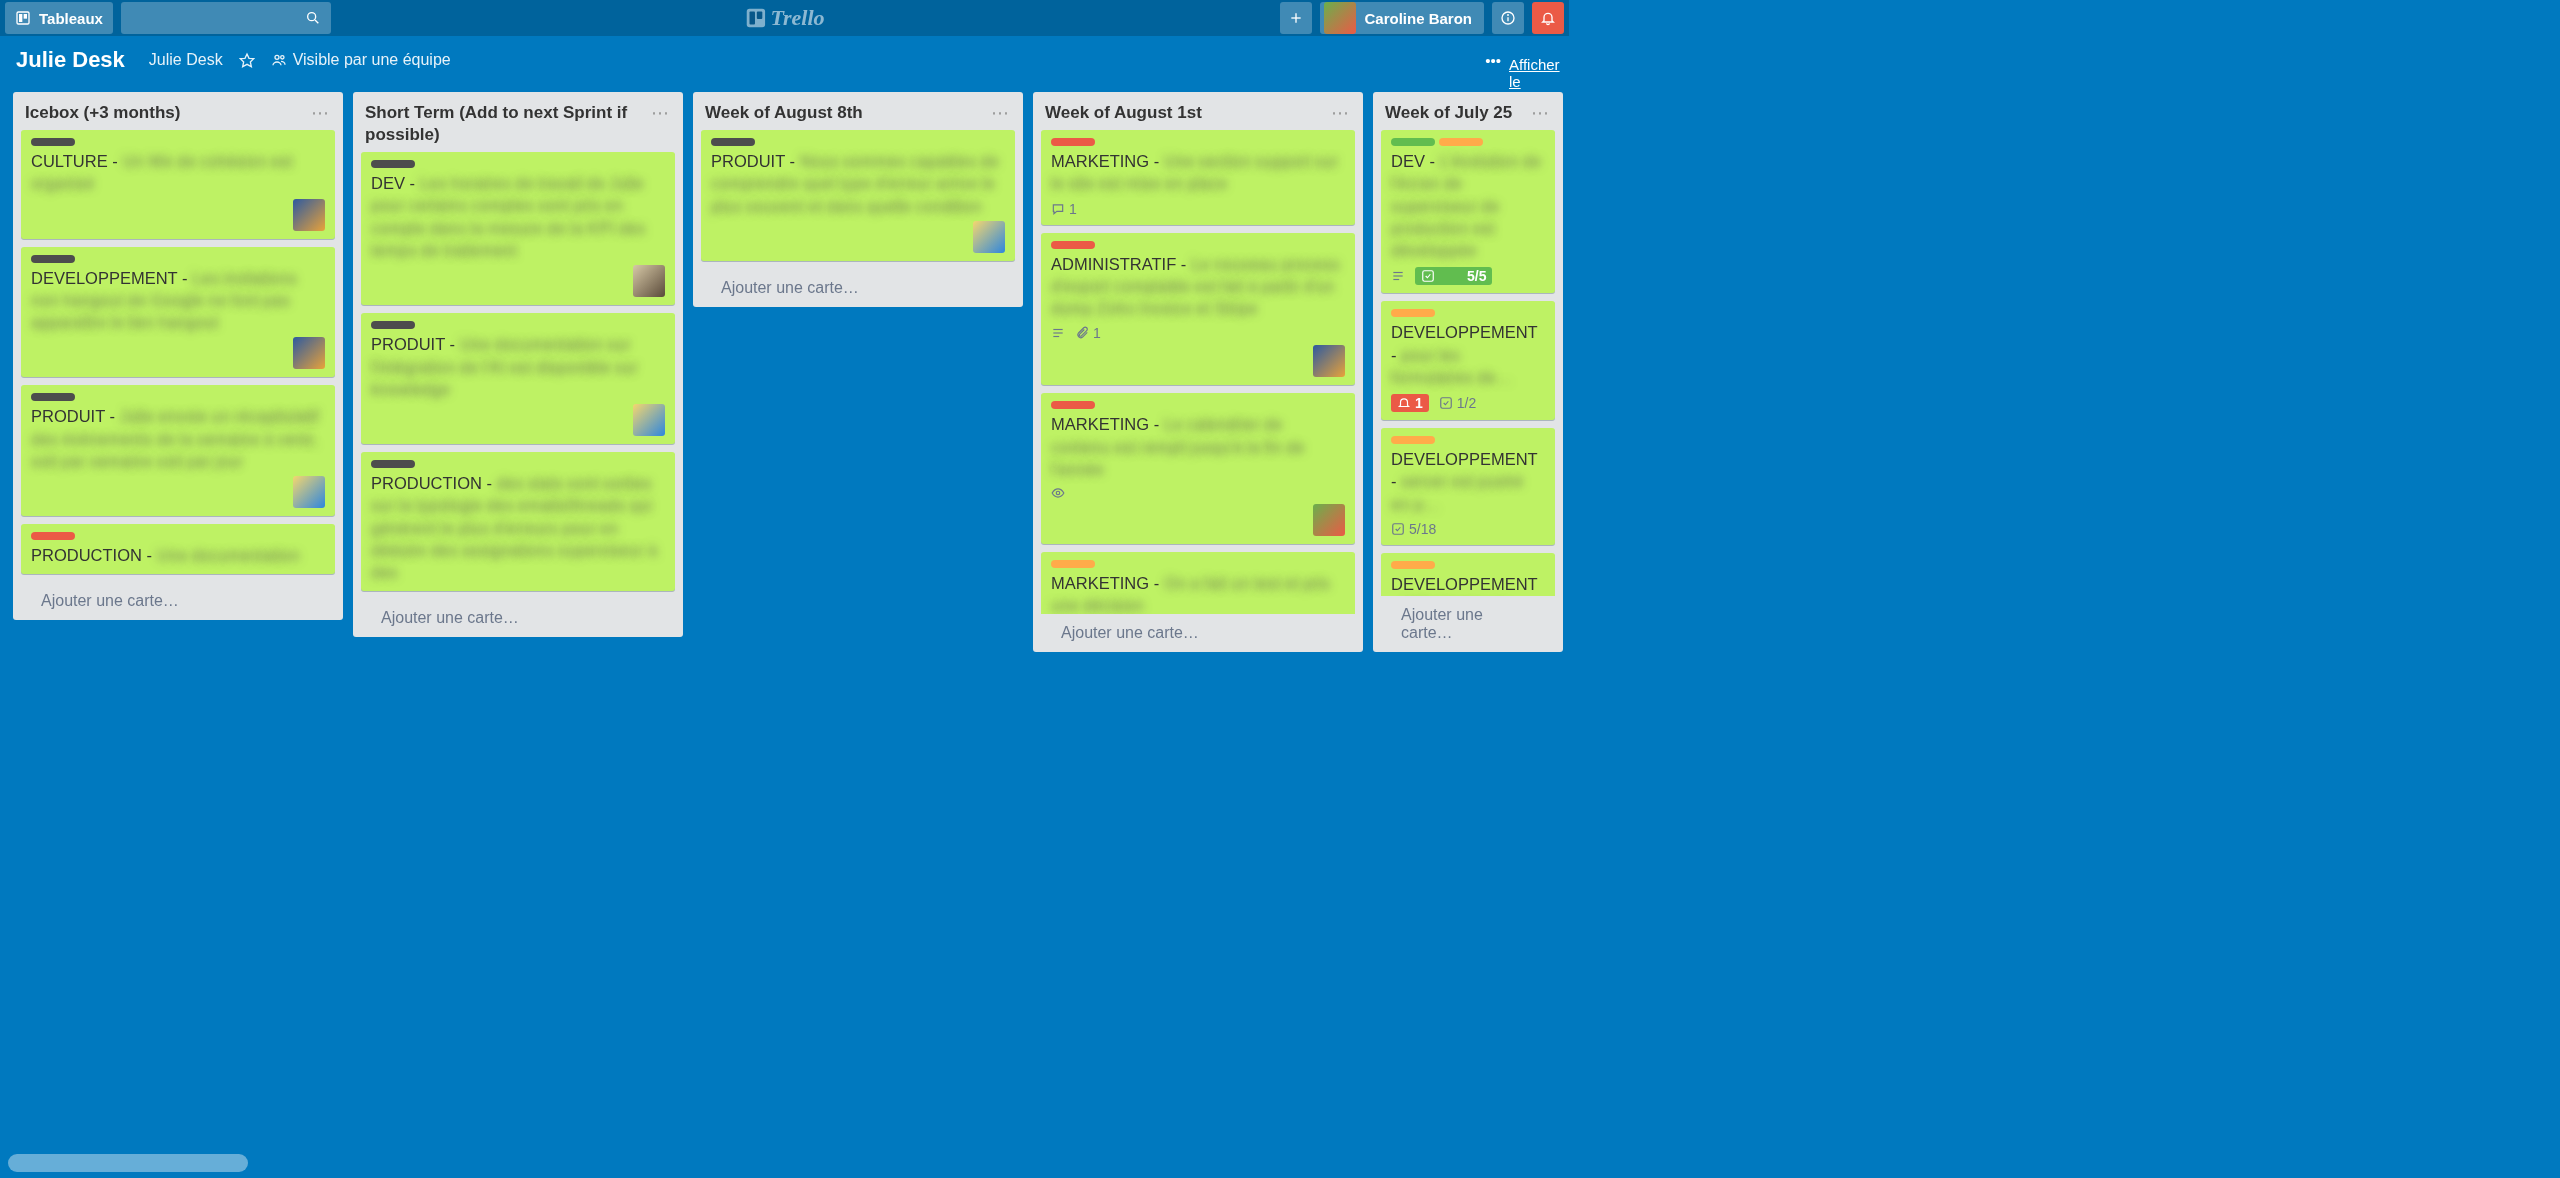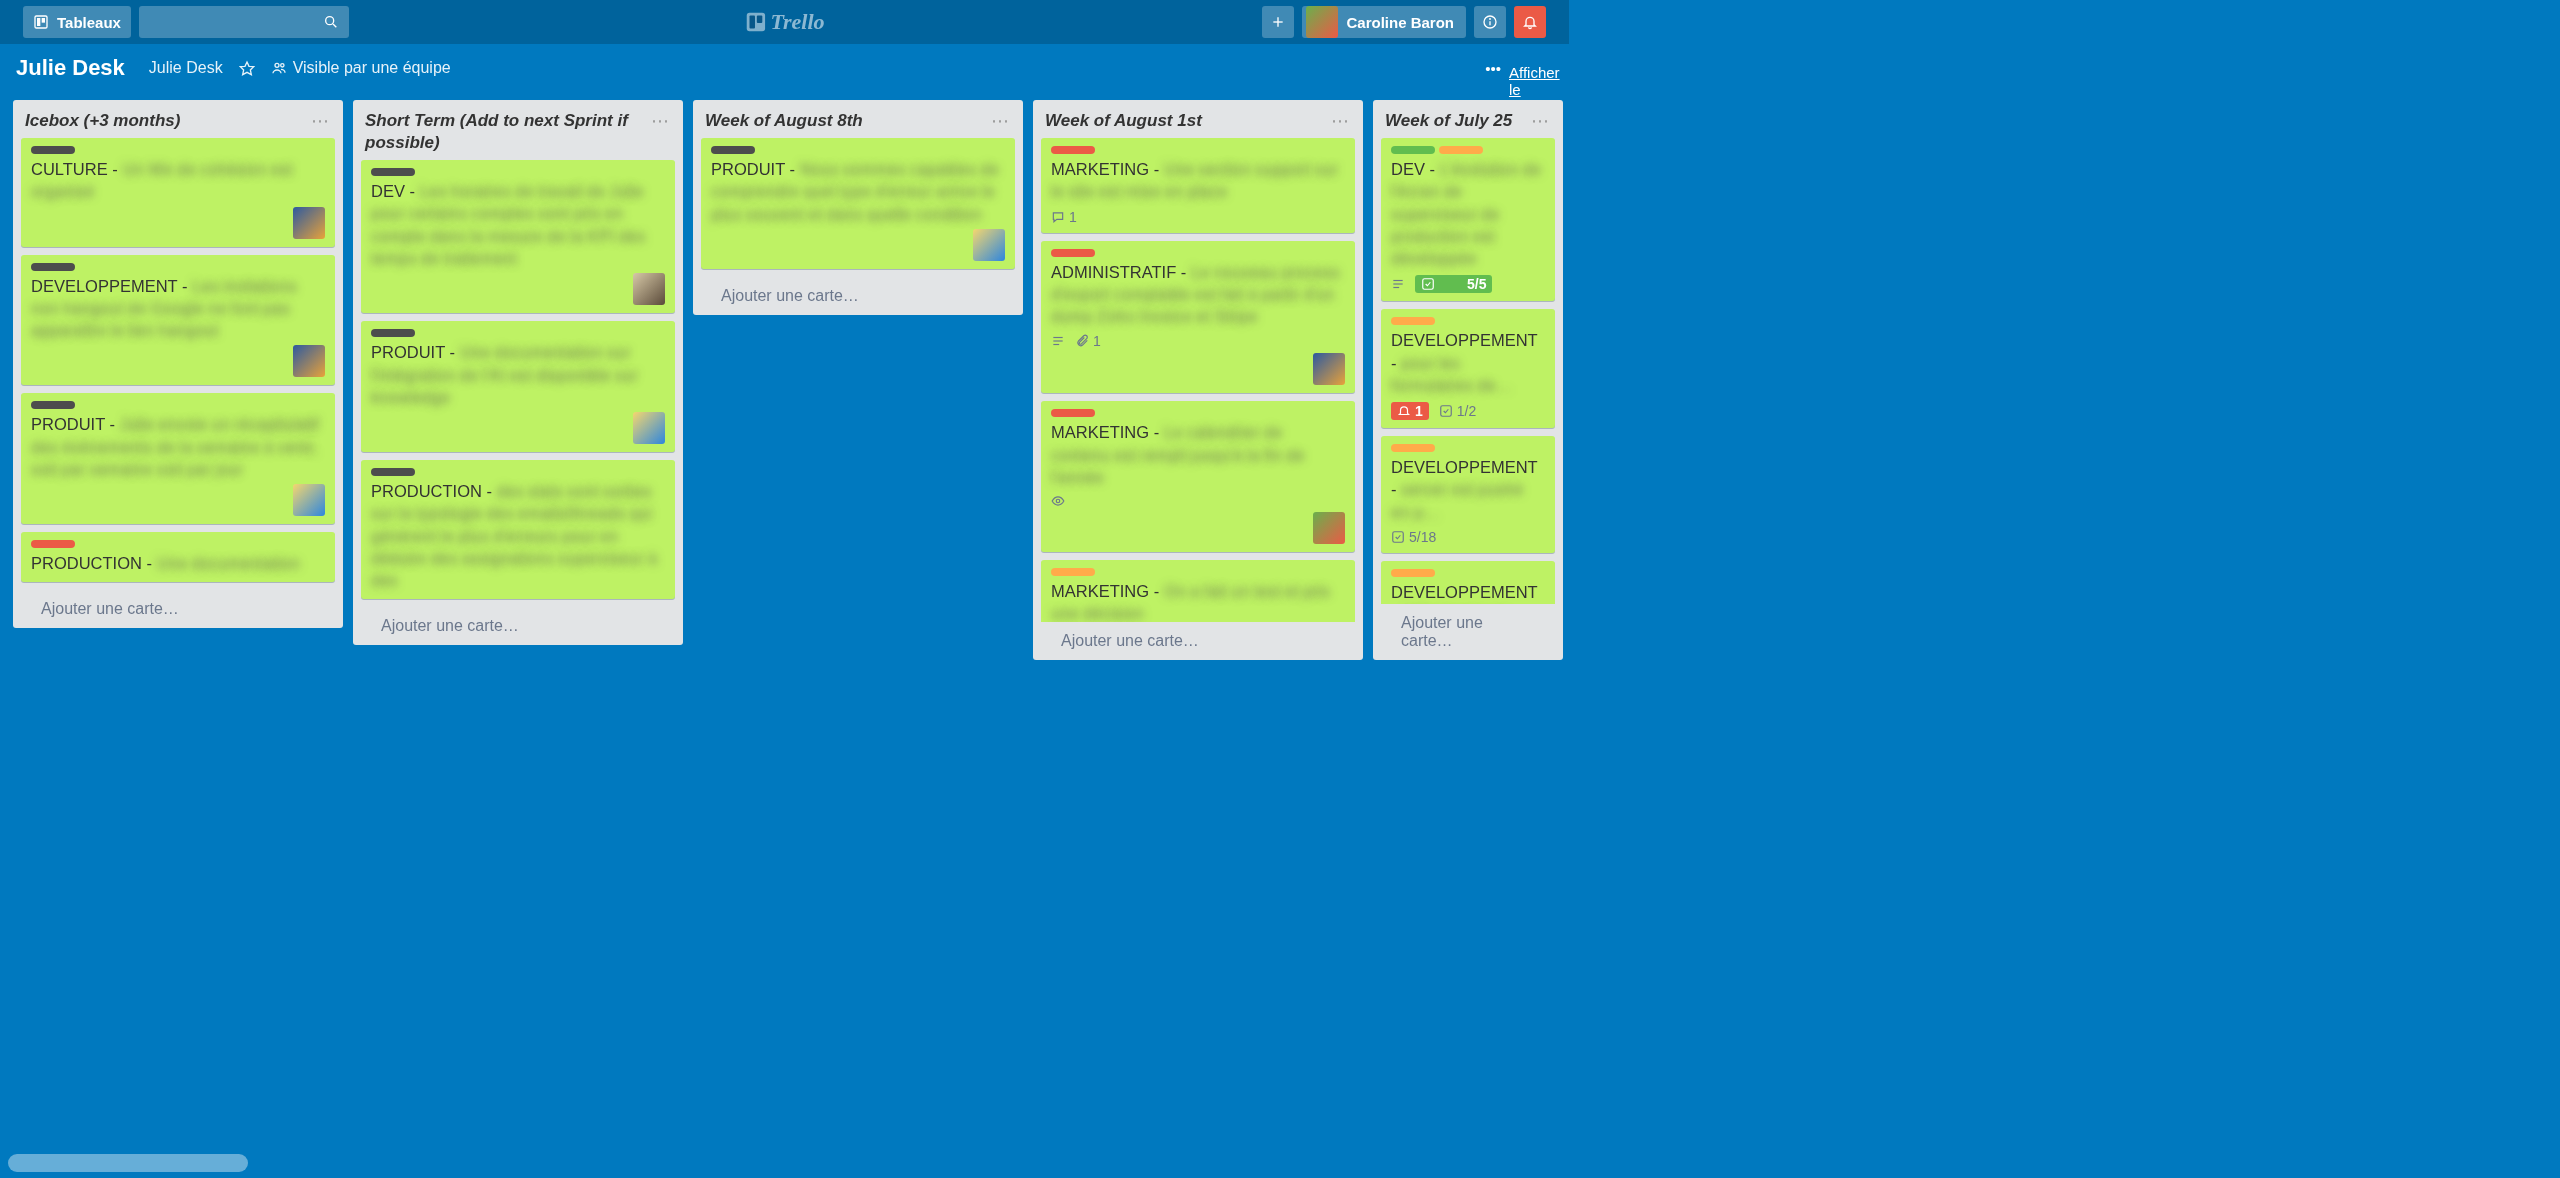--- a/index.html
+++ b/index.html
@@ -6,25 +6,25 @@
   html, body { height: 100%; font-family: -apple-system, "Helvetica Neue", Arial, sans-serif; }
   body {
     background: #0079bf;
     color: #fff;
     overflow: hidden;
     width: 1569px;
   }
 
   
   .header {
-    height: 44px;
+    height: 36px;
     background: rgba(0,0,0,.18);
     display: flex;
     align-items: center;
-    padding: 0 19px;
+    padding: 0 1px;
     position: relative;
   }
   .btn-header {
     background: rgba(255,255,255,.25);
     border-radius: 3px;
     height: 32px;
     display: flex;
     align-items: center;
     justify-content: center;
     padding: 0 10px;
@@ -102,21 +102,20 @@
     max-height: 560px;
   }
   .list-header {
     display:flex; align-items:flex-start;
     padding: 10px 12px 6px 12px;
   }
   .list-title {
     flex:1;
     color:#333; font-weight:700; font-size:17px;
     line-height:1.3;
-    font-style:italic;
   }
   .list-menu {
     color:#999; cursor:pointer; font-size:18px; line-height:1;
     padding:2px;
   }
   .cards {
     padding: 0 8px;
     overflow-y:auto;
     flex:1;
   }

